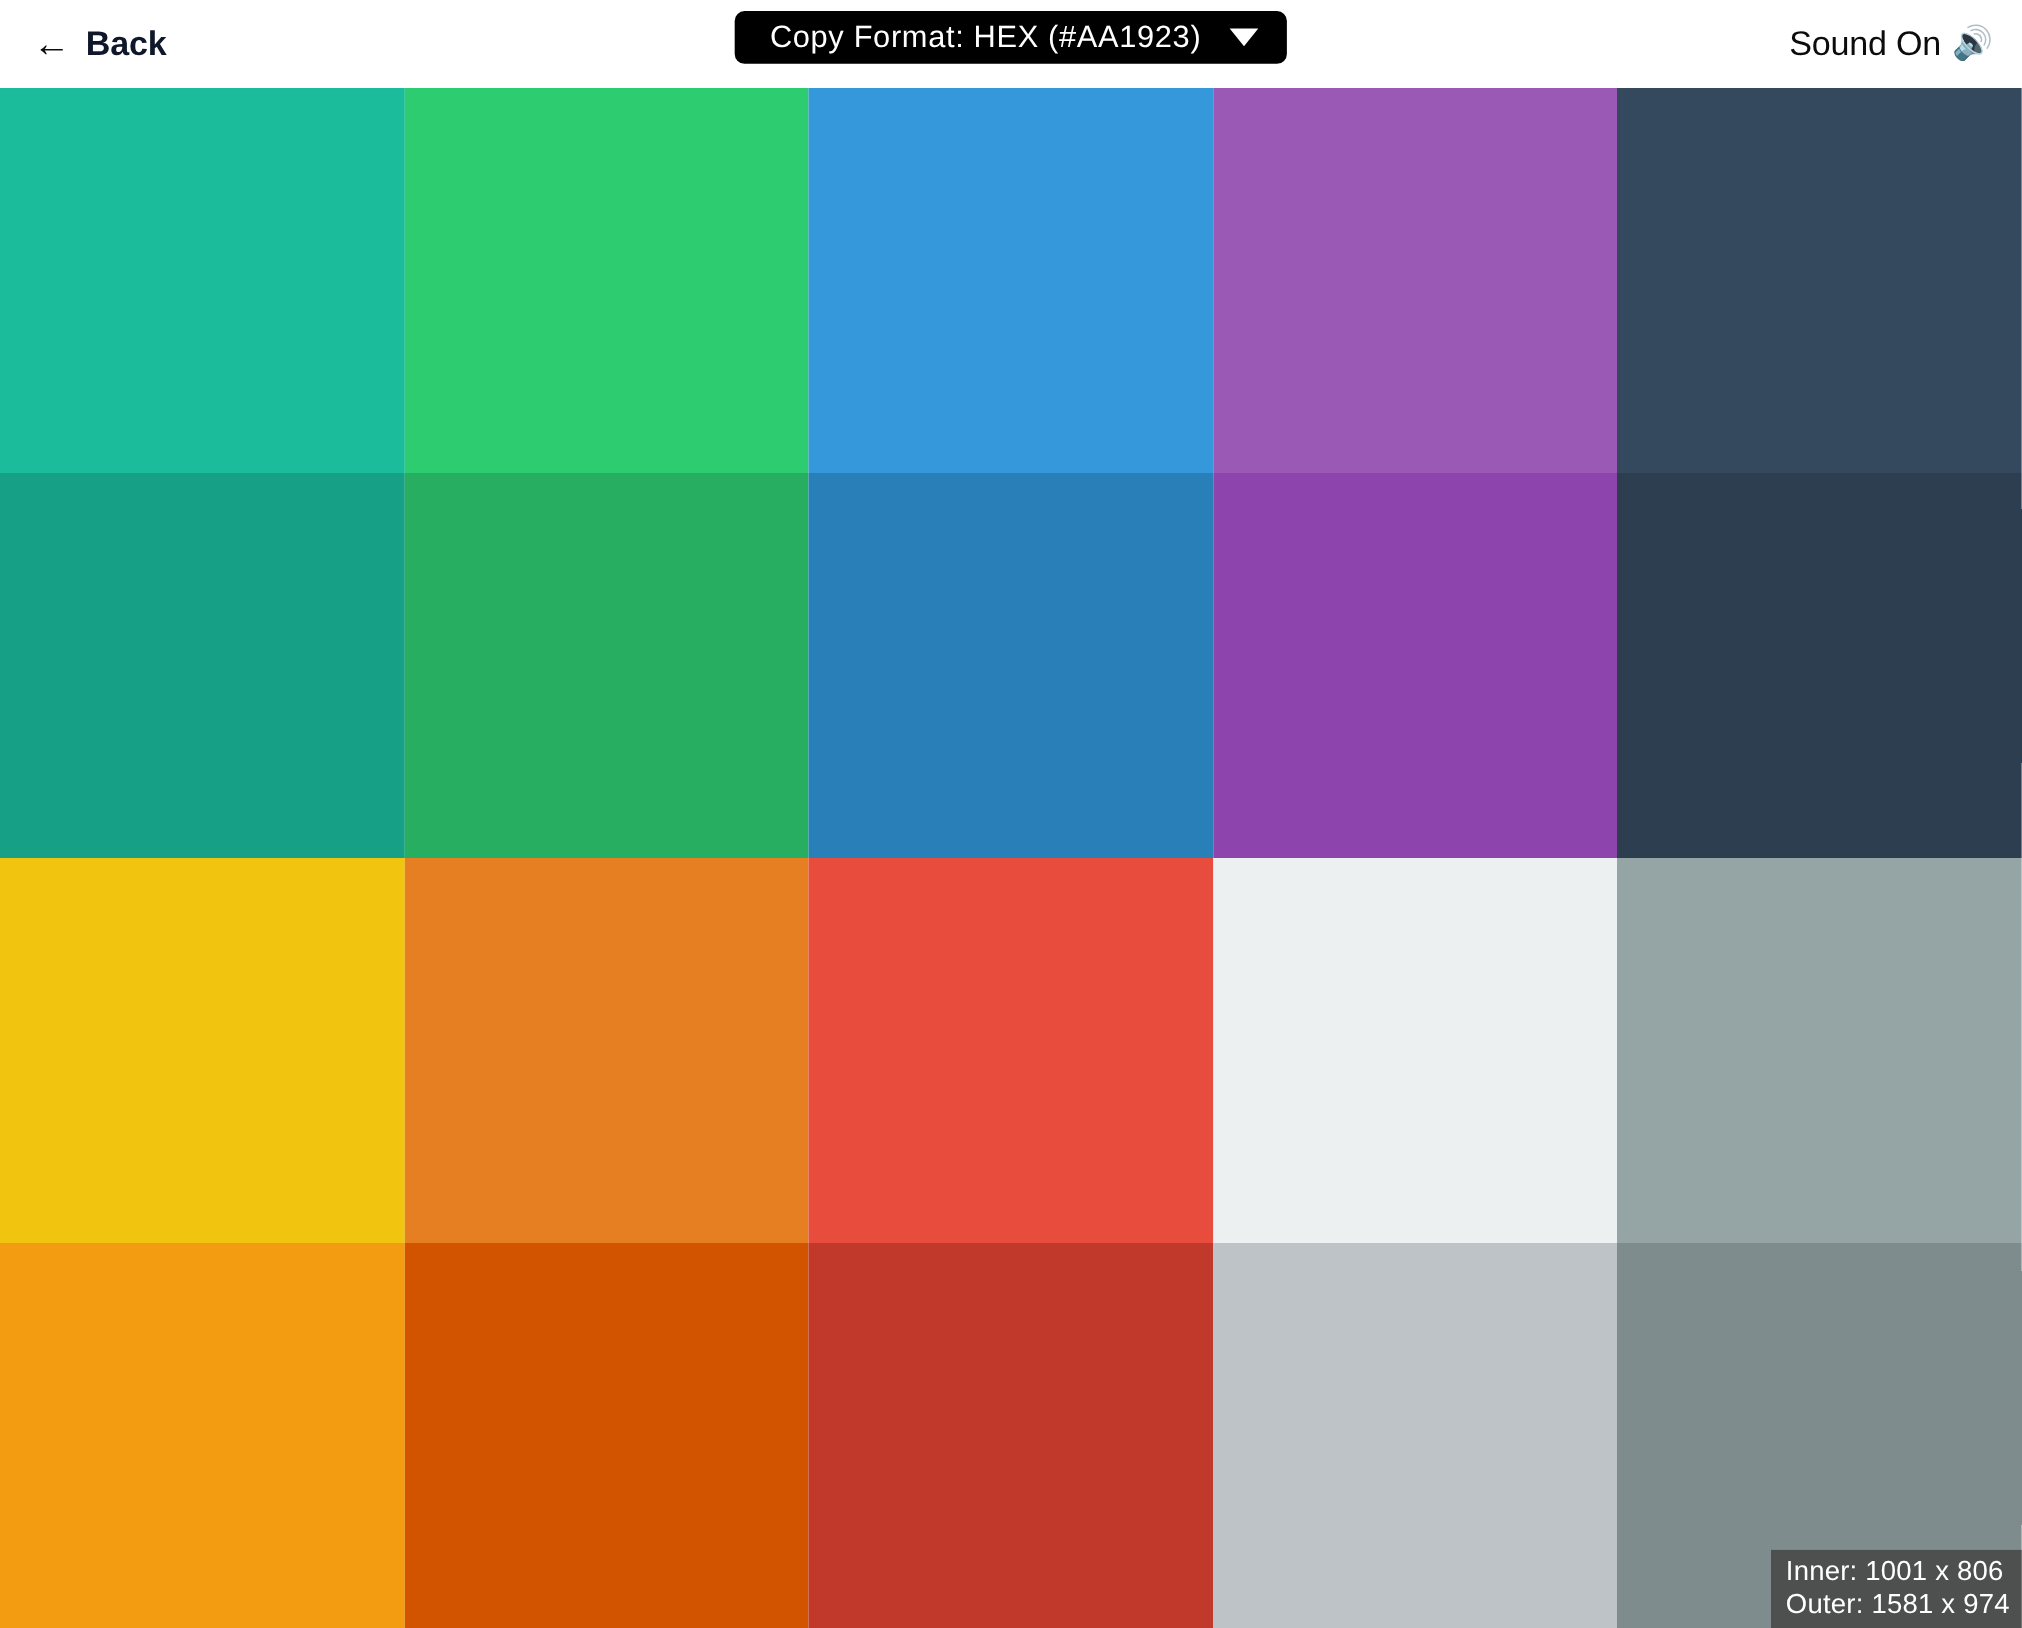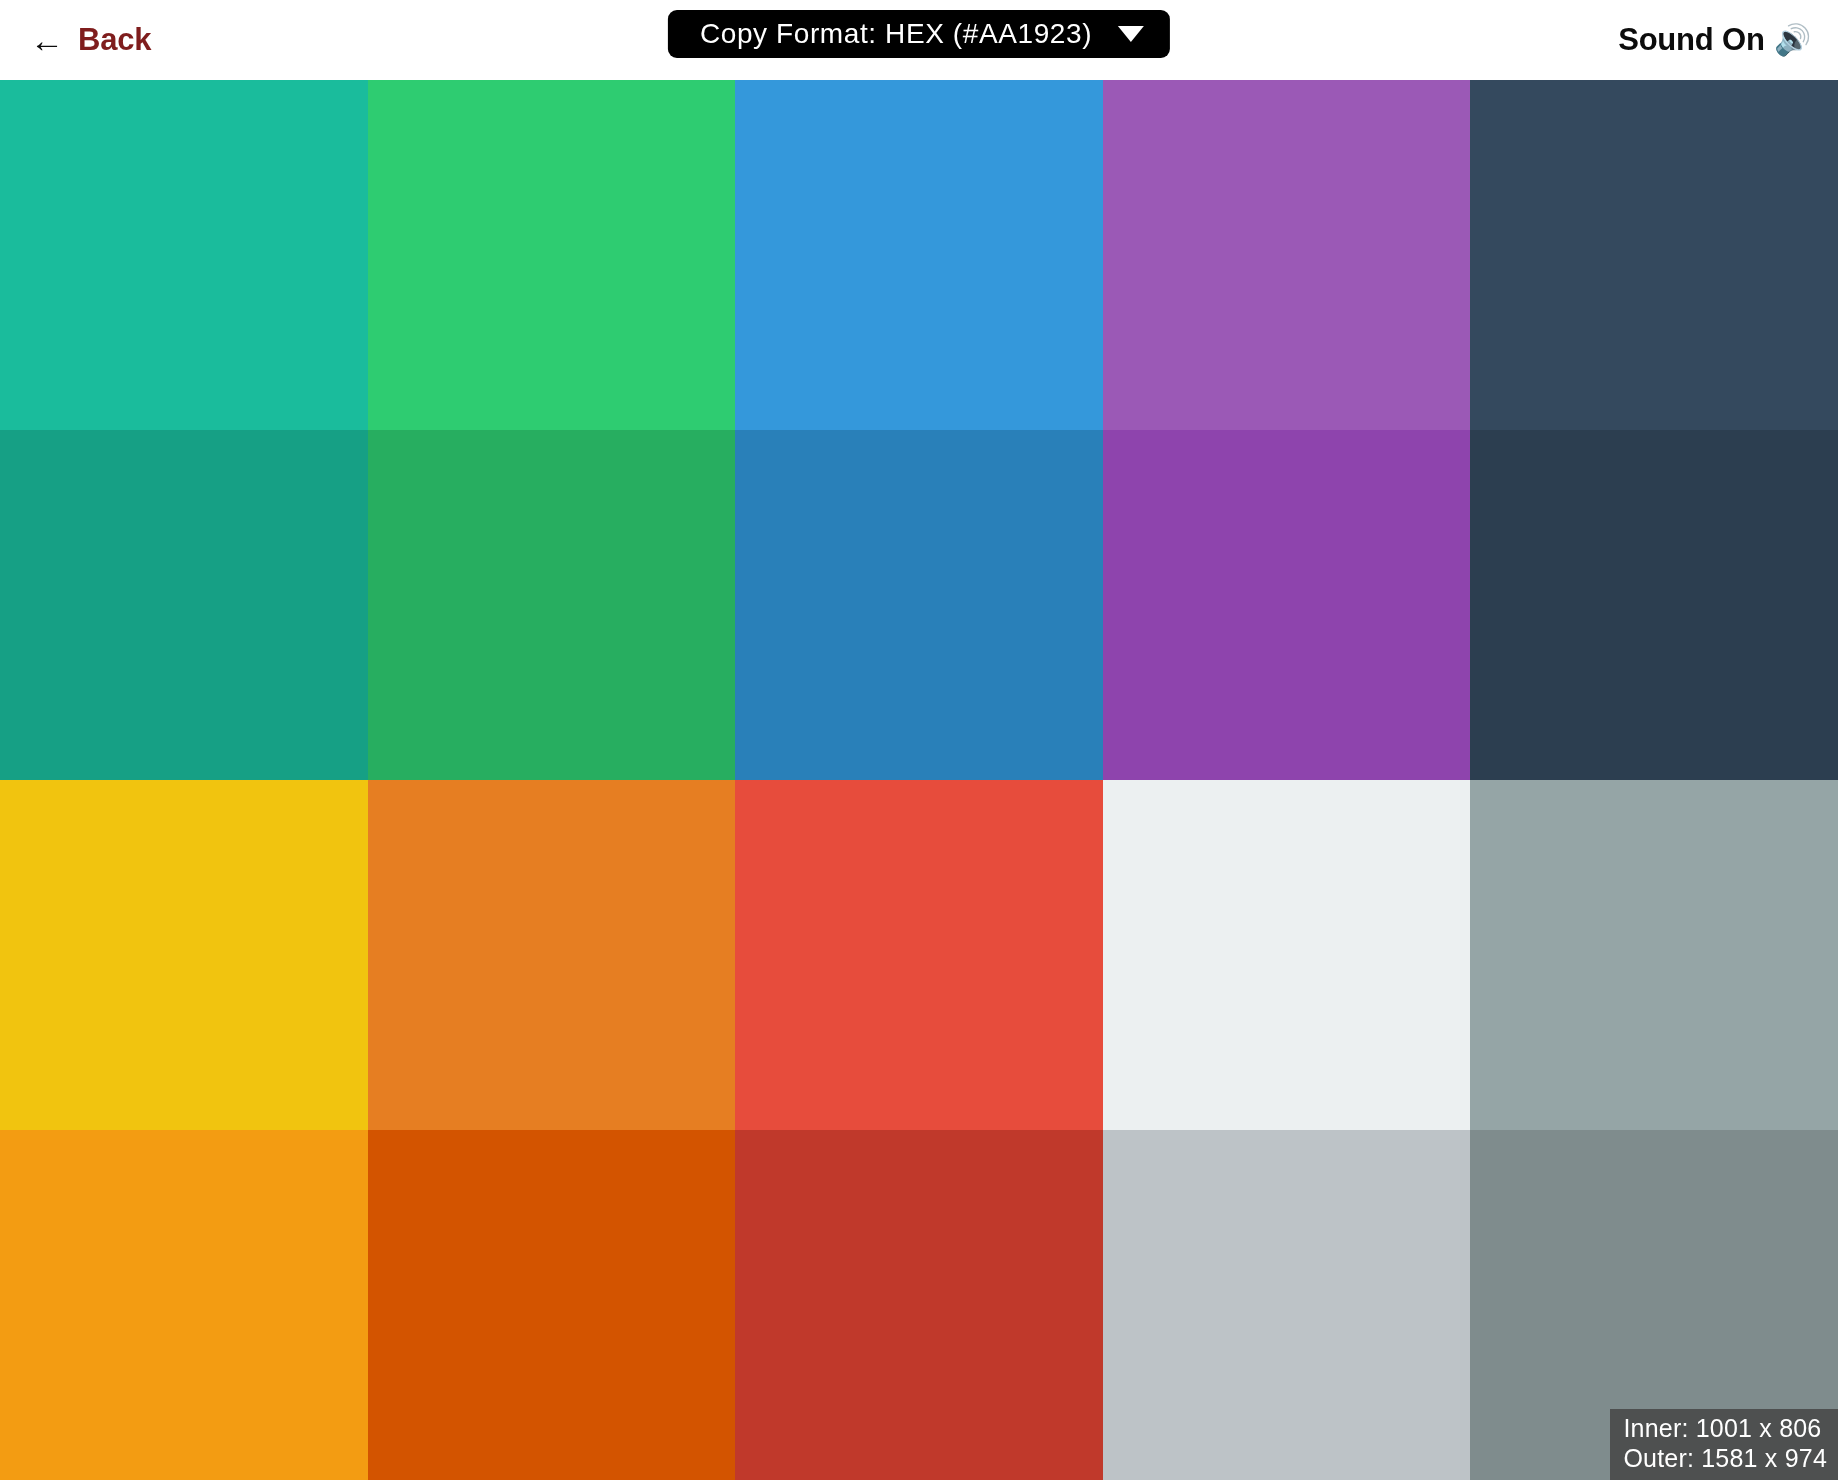--- a/index.html
+++ b/index.html
@@ -32,21 +32,21 @@
     display:flex; align-items:center; gap:14px;
     cursor:pointer;
     user-select:none;
   }
   .back-arrow {
     font-size:34px; line-height:1;
     color:#0c0c0c; font-weight:400;
   }
   .back-label {
     font-size:31px; font-weight:700;
-    color:#7f1d1d; letter-spacing:-0.2px;
+    color:#0f172a; letter-spacing:-0.2px;
   }
 
   .copy-format-button {
     position:absolute;
     left:50%;
     transform:translateX(-50%);
     top:10px;
     height:48px;
     background:#000000;
     border-radius:9px;
@@ -71,21 +71,21 @@
   }
 
   .sound-toggle {
     position:absolute;
     right:26px; top:50%;
     transform:translateY(-50%);
     display:flex; align-items:center; gap:10px;
     cursor:pointer; user-select:none;
   }
   .sound-label {
-    font-size:31px; font-weight:700;
+    font-size:31px; font-weight:400;
     color:#0c0c0c; letter-spacing:-0.2px;
   }
   .sound-emoji { font-size:30px; line-height:1; }
 
   
   .palette-grid {
     flex:1 1 auto;
     display:grid;
     grid-template-columns:repeat(5, 1fr);
     grid-auto-rows:1fr;

